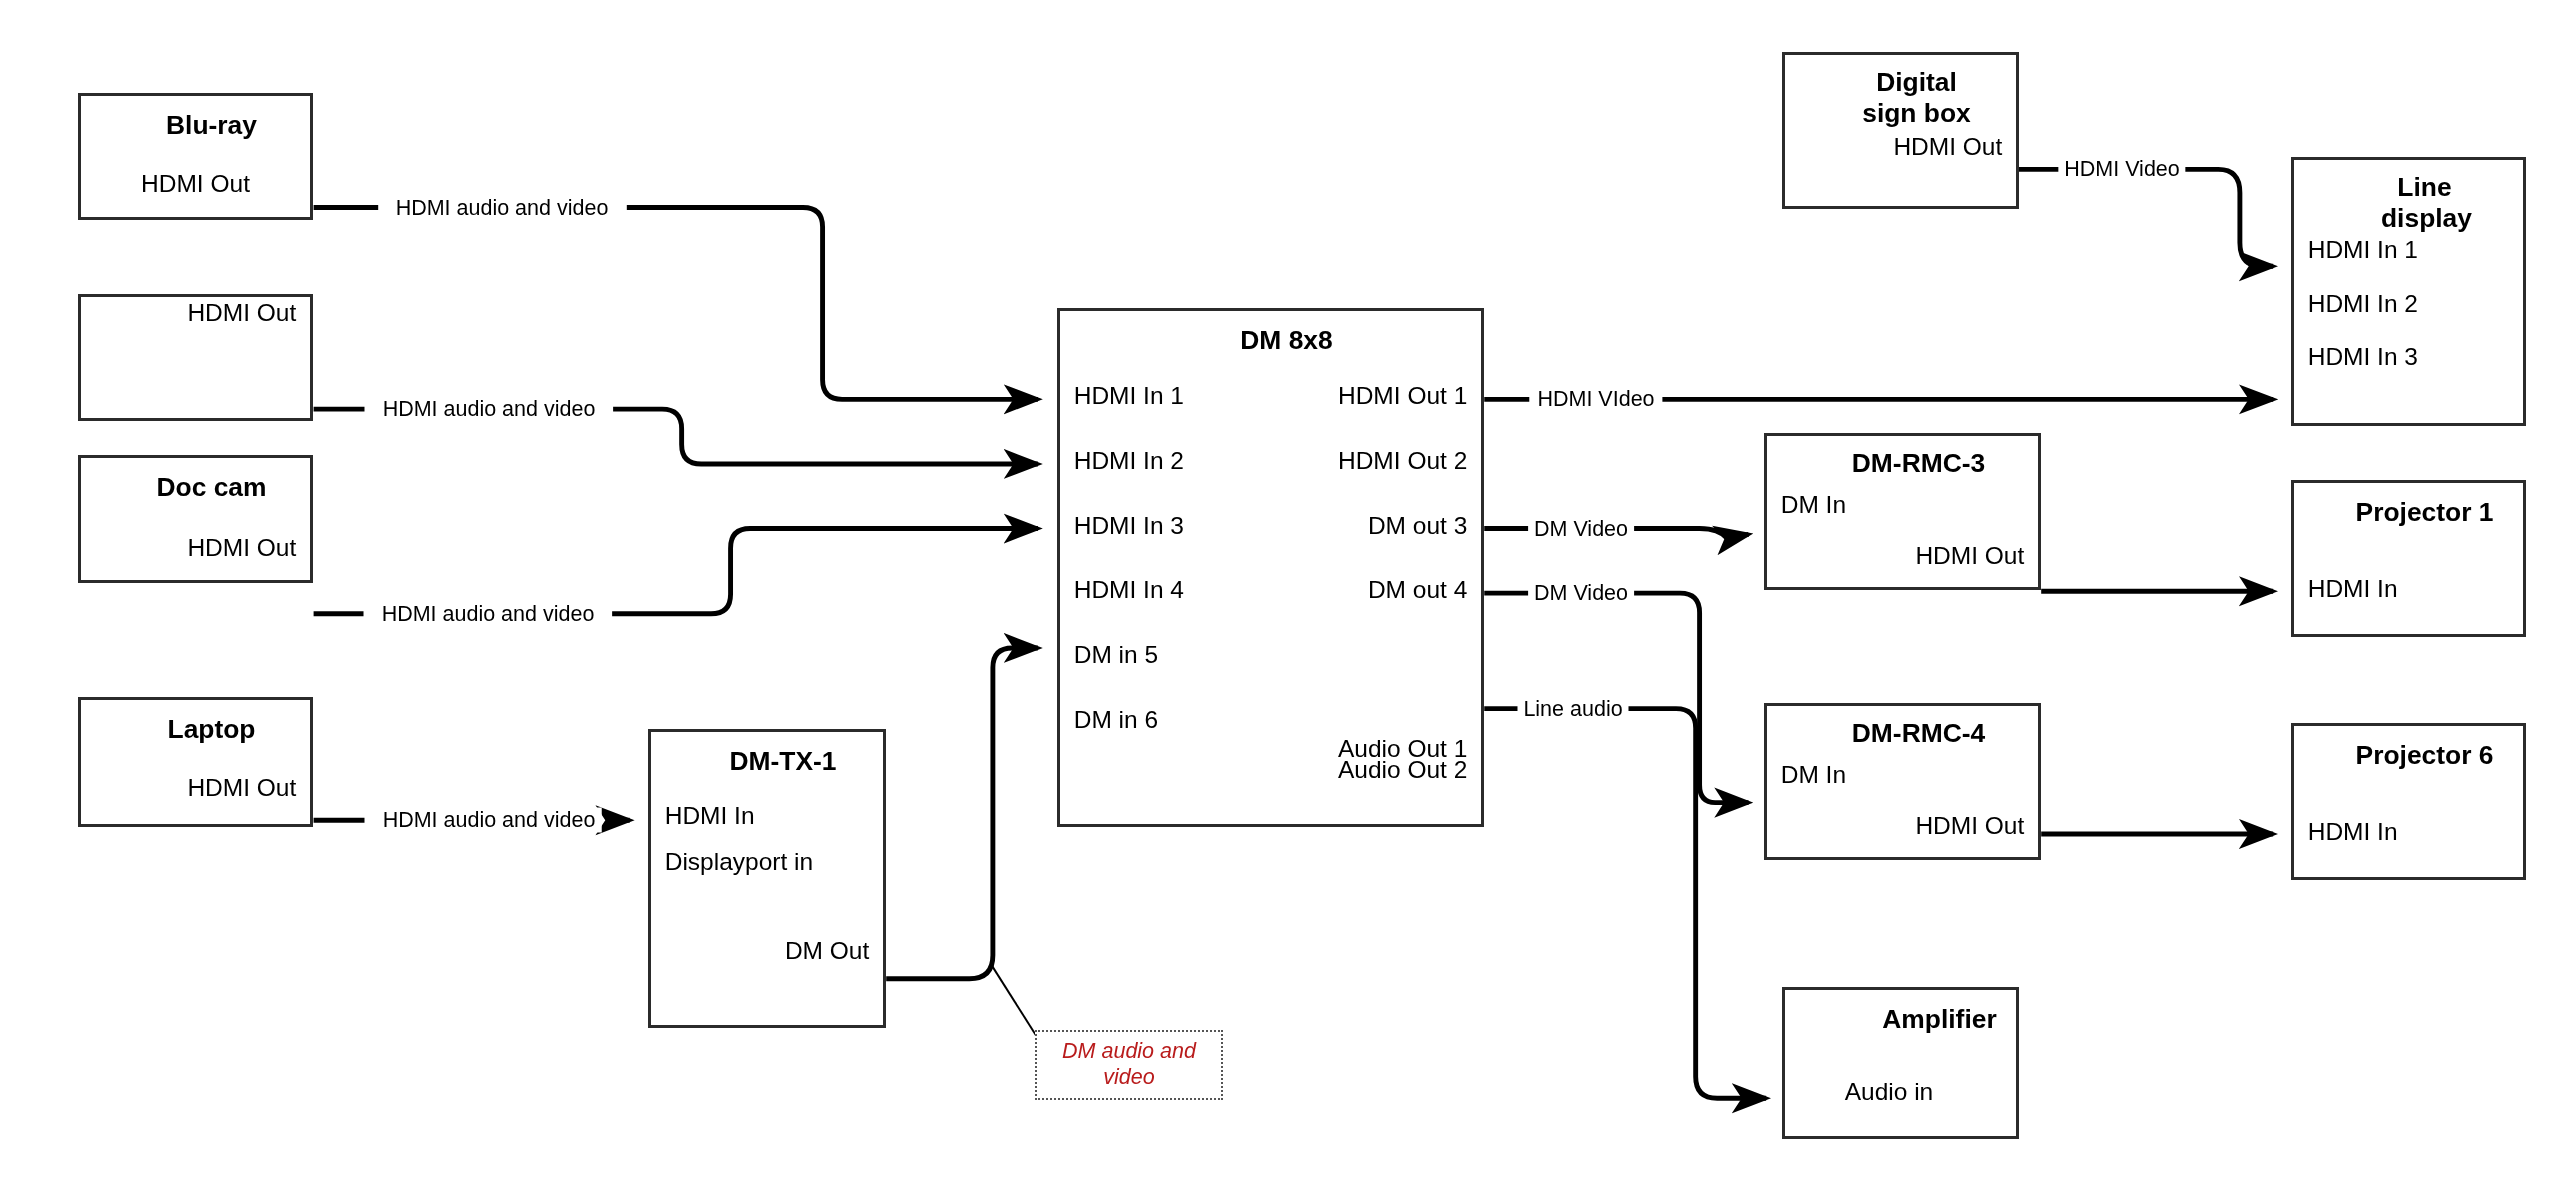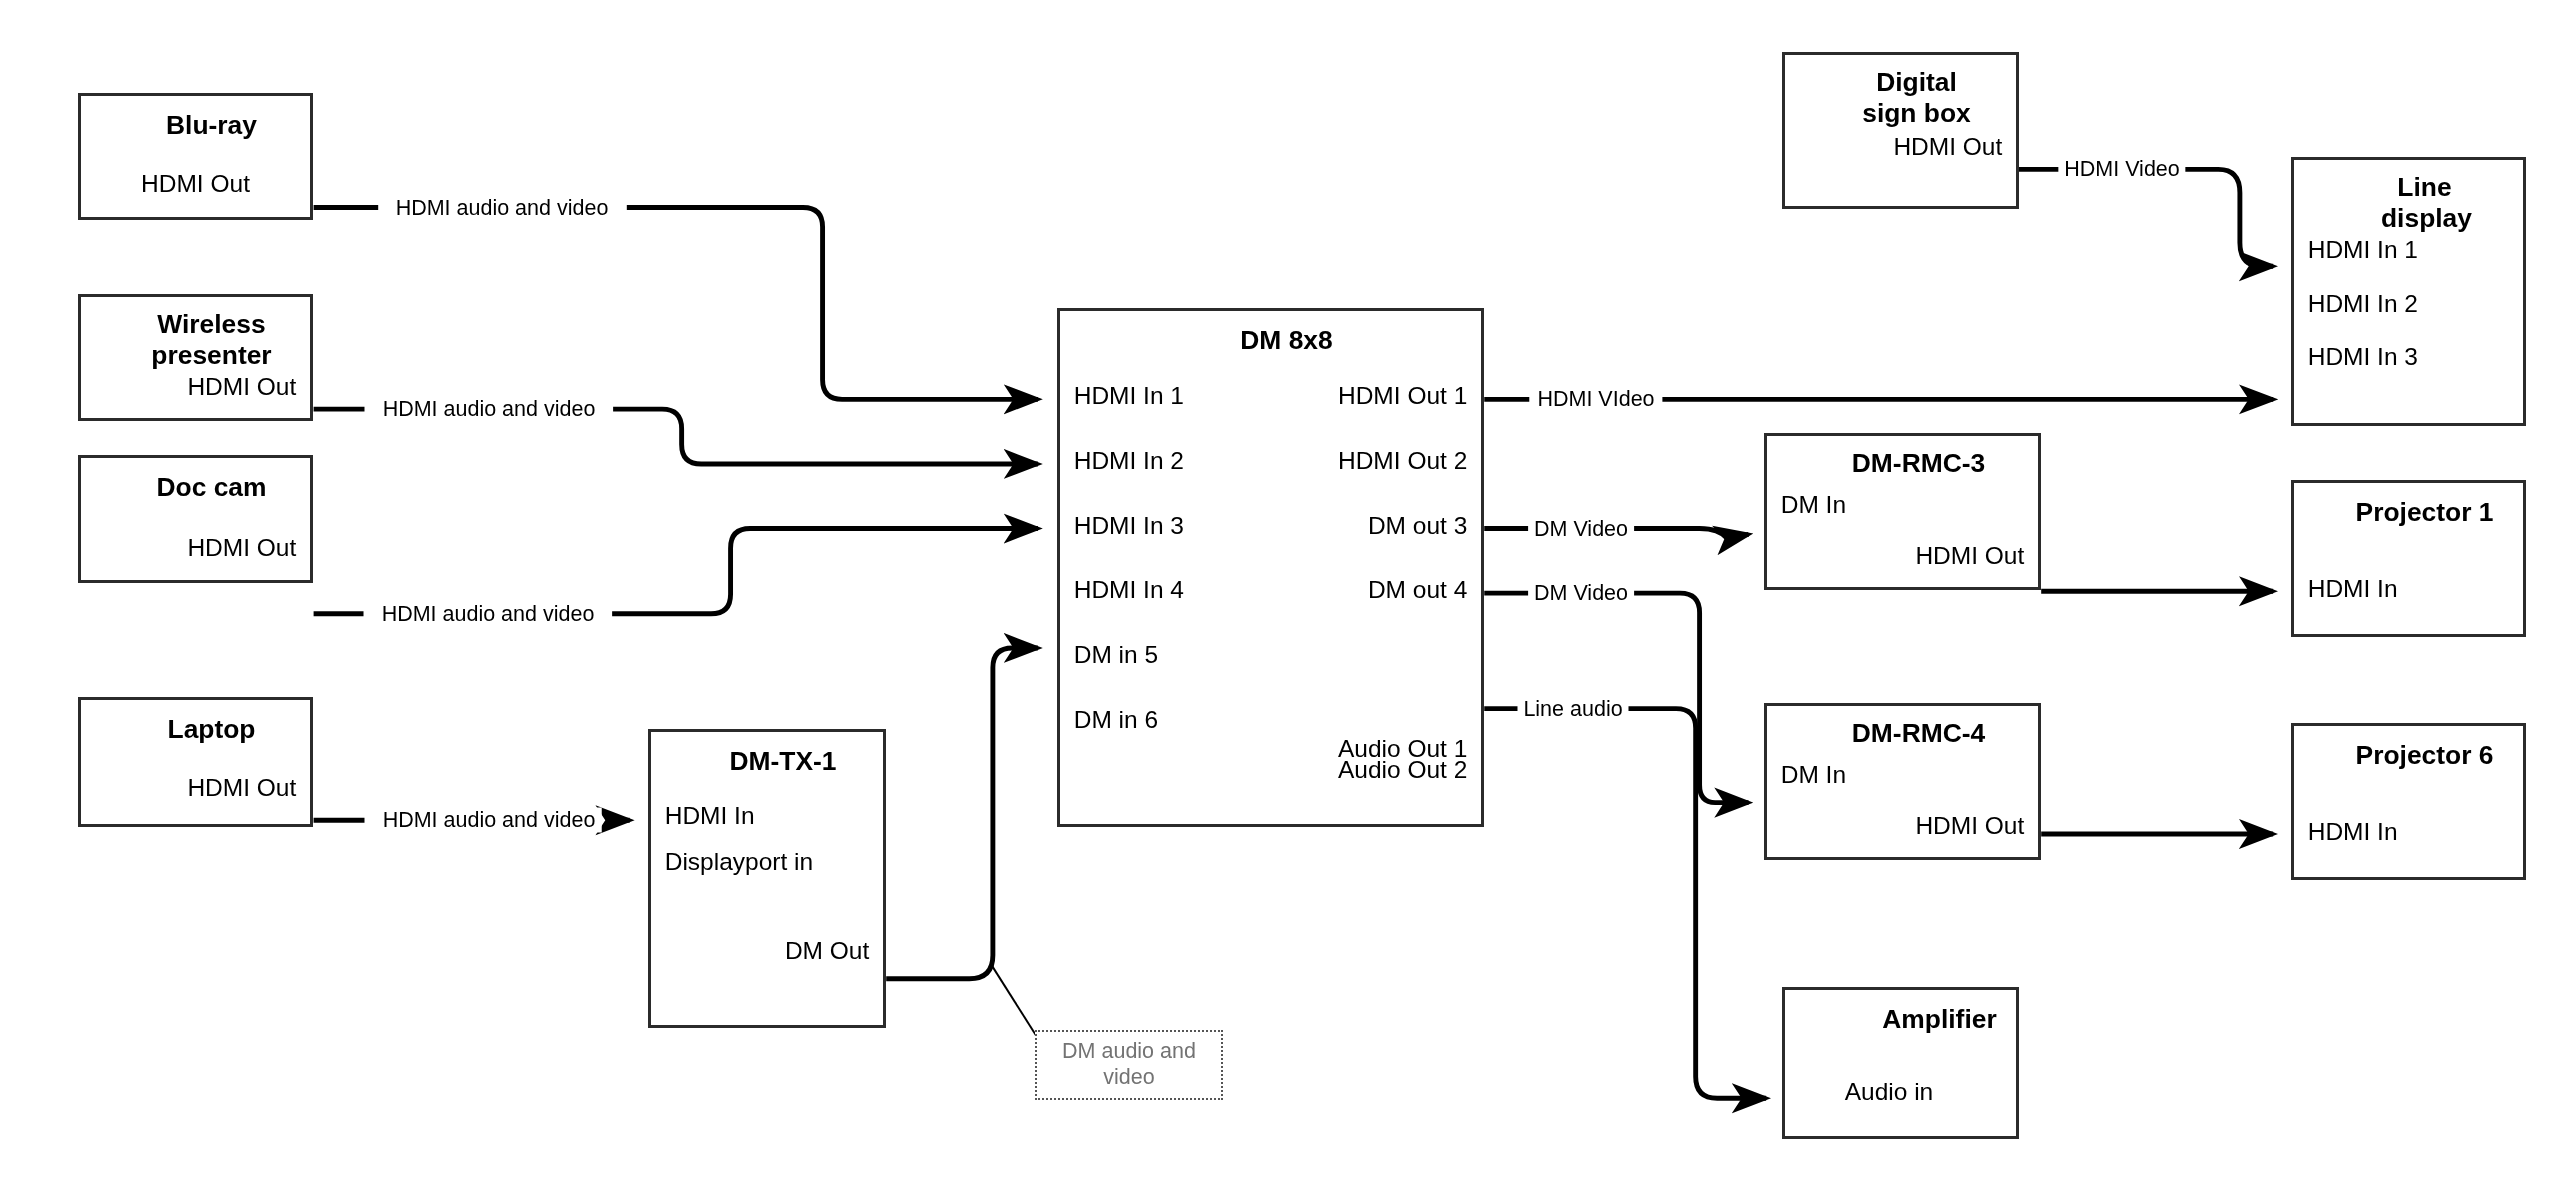--- a/index.html
+++ b/index.html
@@ -7,21 +7,21 @@
   #stage{position:relative;width:2576px;height:1201px;background:#fff;overflow:hidden;}
   svg.wires{position:absolute;left:0;top:0;width:2576px;height:1201px;pointer-events:none;}
   .node{position:absolute;box-sizing:border-box;border:3.9px solid #2b2b2b;background:#fff;}
   .node .title{font-weight:bold;text-align:center;color:#000;line-height:1.18;margin-left:32px;}
   .node .port{color:#000;line-height:1.15;white-space:nowrap;}
   .p-left{text-align:left;}
   .p-right{text-align:right;}
   .p-center{text-align:center;}
   .annot{position:absolute;box-sizing:border-box;border:2px dotted #555;background:#fff;
          display:flex;align-items:center;justify-content:flex-end;text-align:center;
-         color:#737373;line-height:1.2;}
+         color:#b91c1c;line-height:1.2;font-style:italic;}
   .elabel{position:absolute;color:#000;white-space:nowrap;background:#fff;
           padding:0 5.9px;transform:translate(-50%,-50%);}
   .fs-title{font-size:26.4px;}
   .fs-port{font-size:24.5px;}
   .fs-edge{font-size:21.5px;}
   .fs-annot{font-size:21.5px;}
 </style>
 </head>
 <body>
 
@@ -71,21 +71,20 @@
       <path d="M2085,852 L2322,852" marker-end="url(#arw)"></path>
     </g>
   </svg>
 
   <div class="node" style="left:78px;top:93px;width:235px;height:127px;">
     <div class="title fs-title" style="margin-top:13.7px;">Blu-ray</div>
     <div class="port fs-port p-center" style="margin-top:29px;">HDMI Out</div>
   </div>
 
   <div class="node" style="left:78px;top:294px;width:235px;height:127px;">
-    <div class="title fs-title" style="margin-top:11.7px;padding:0 25.5px;">Wireless presenter</div>
     <div class="port fs-port p-right" style="margin-top:2px;padding-right:13.7px;">HDMI Out</div>
   </div>
 
   <div class="node" style="left:78px;top:455px;width:235px;height:128px;">
     <div class="title fs-title" style="margin-top:13.7px;">Doc cam</div>
     <div class="port fs-port p-right" style="margin-top:31px;padding-right:13.7px;">HDMI Out</div>
   </div>
 
   <div class="node" style="left:78px;top:697px;width:235px;height:130px;">
     <div class="title fs-title" style="margin-top:13.7px;">Laptop</div>

